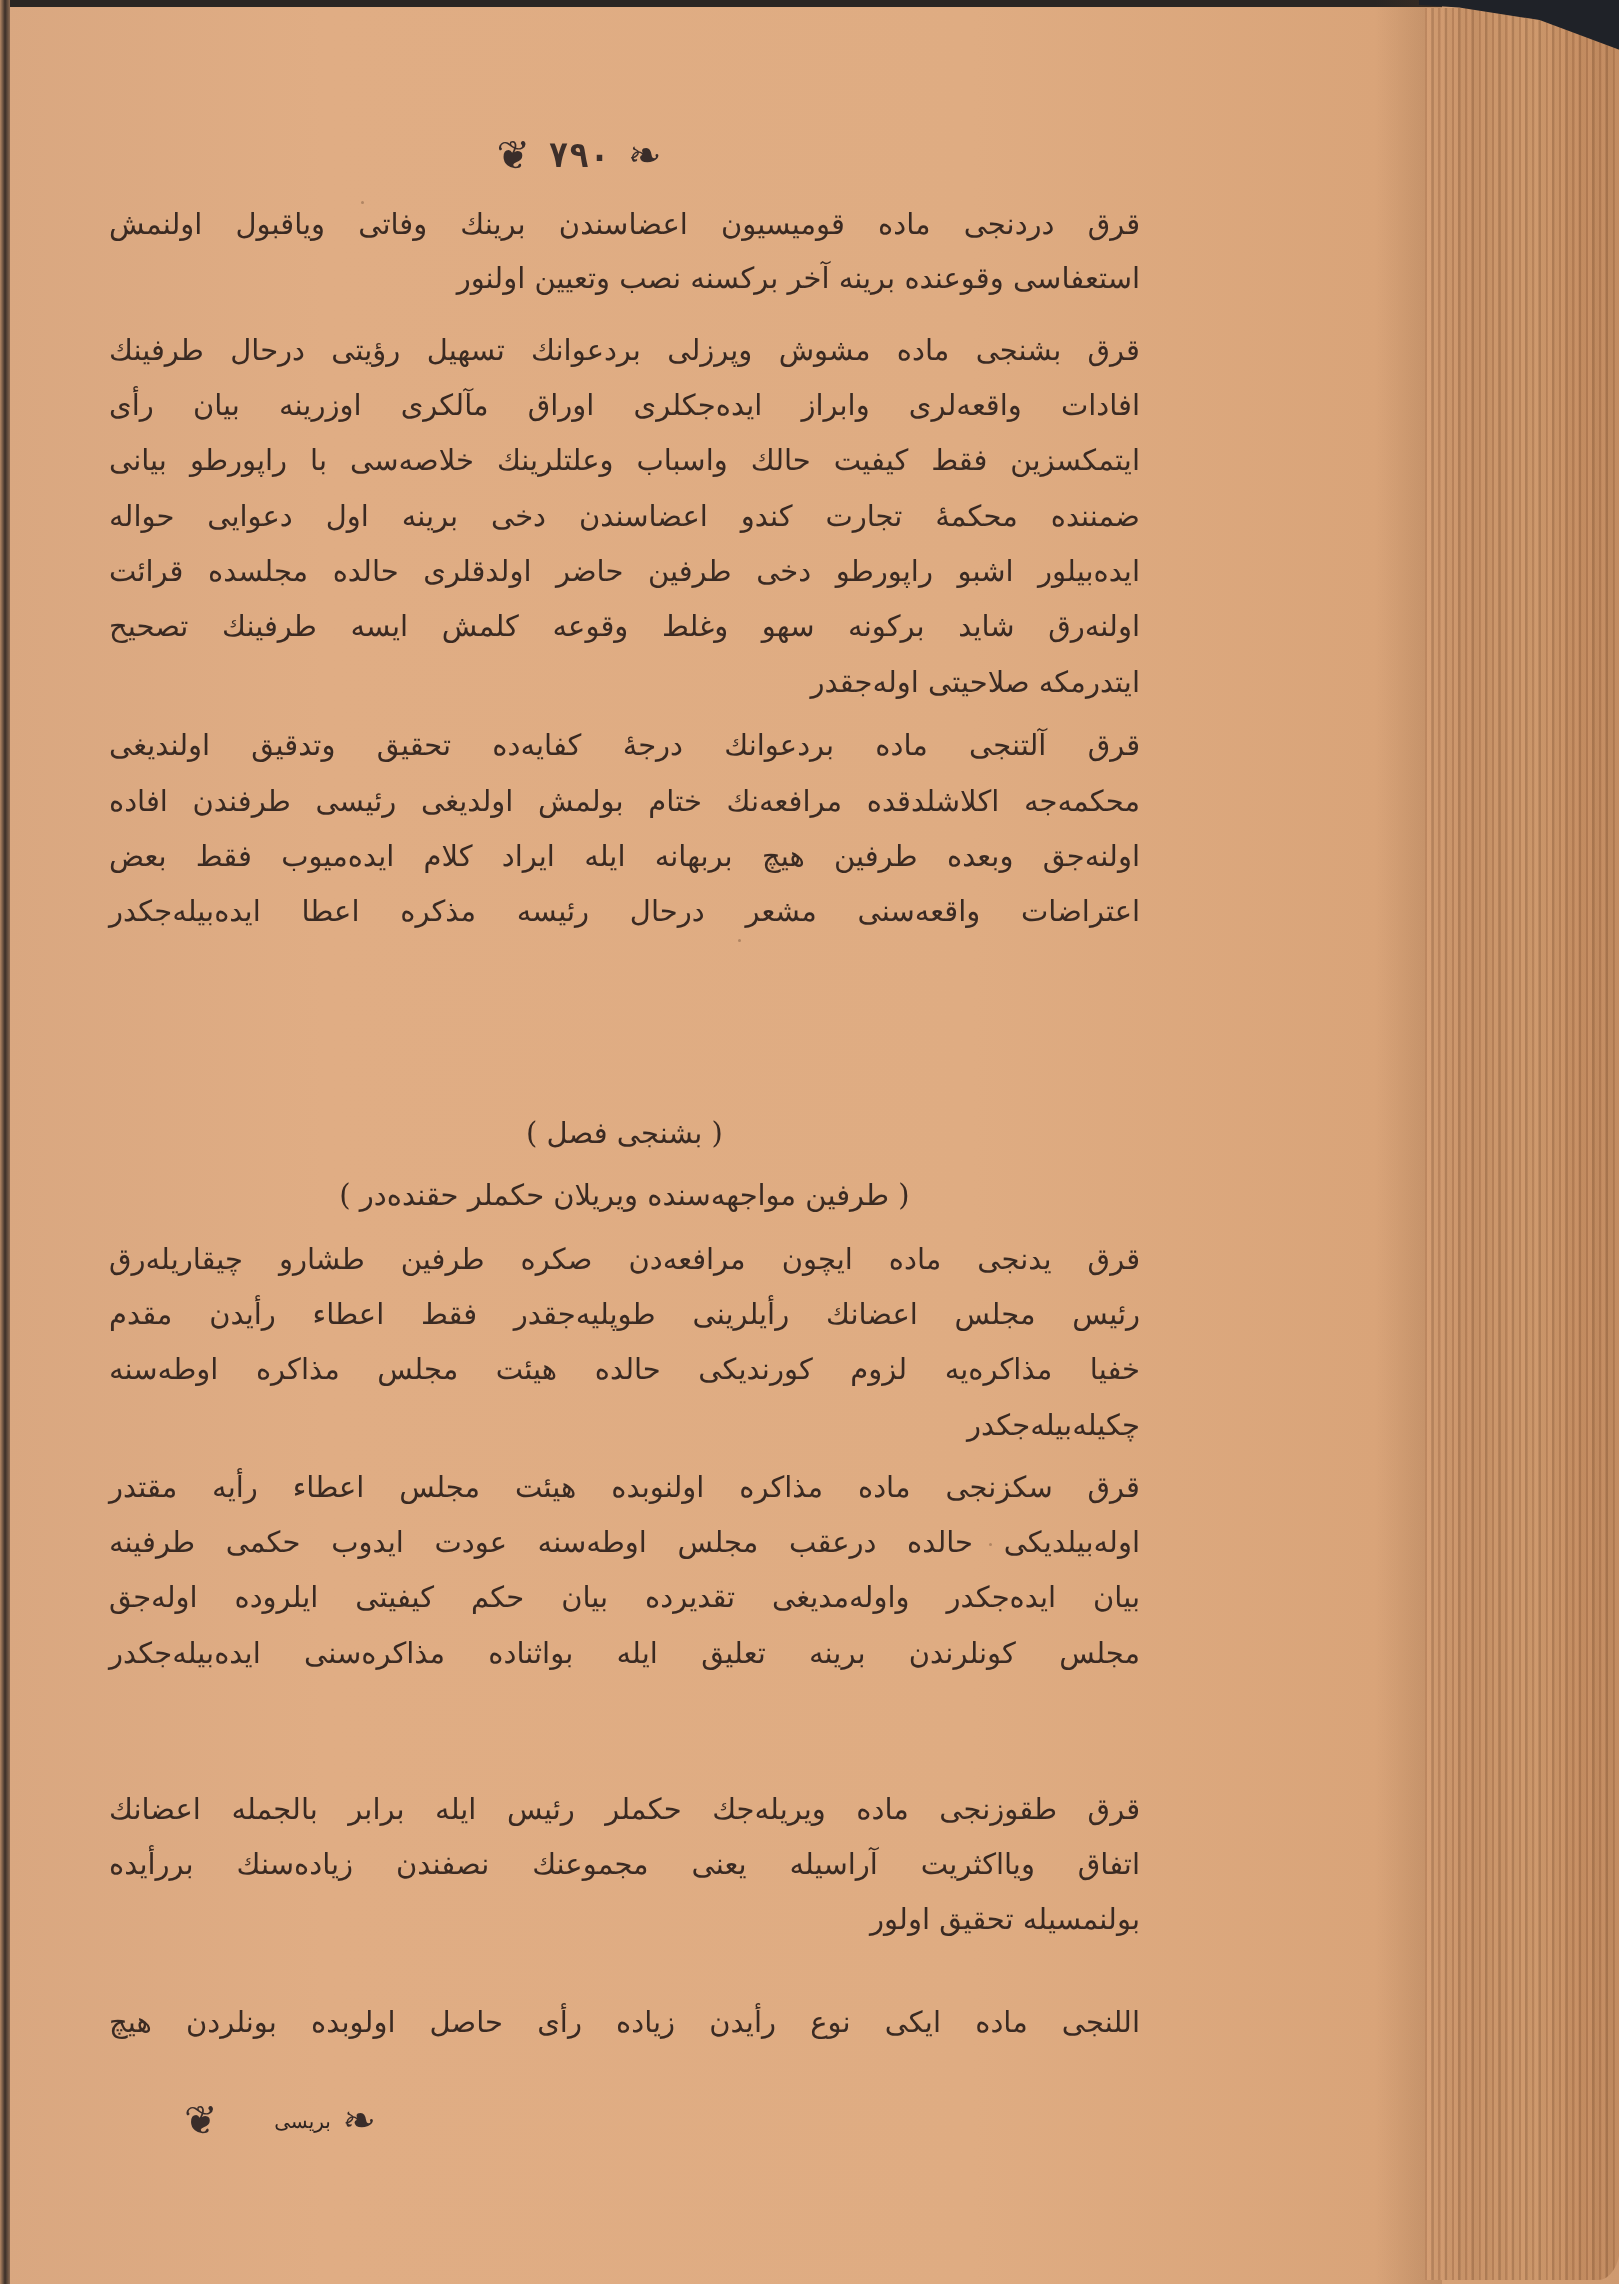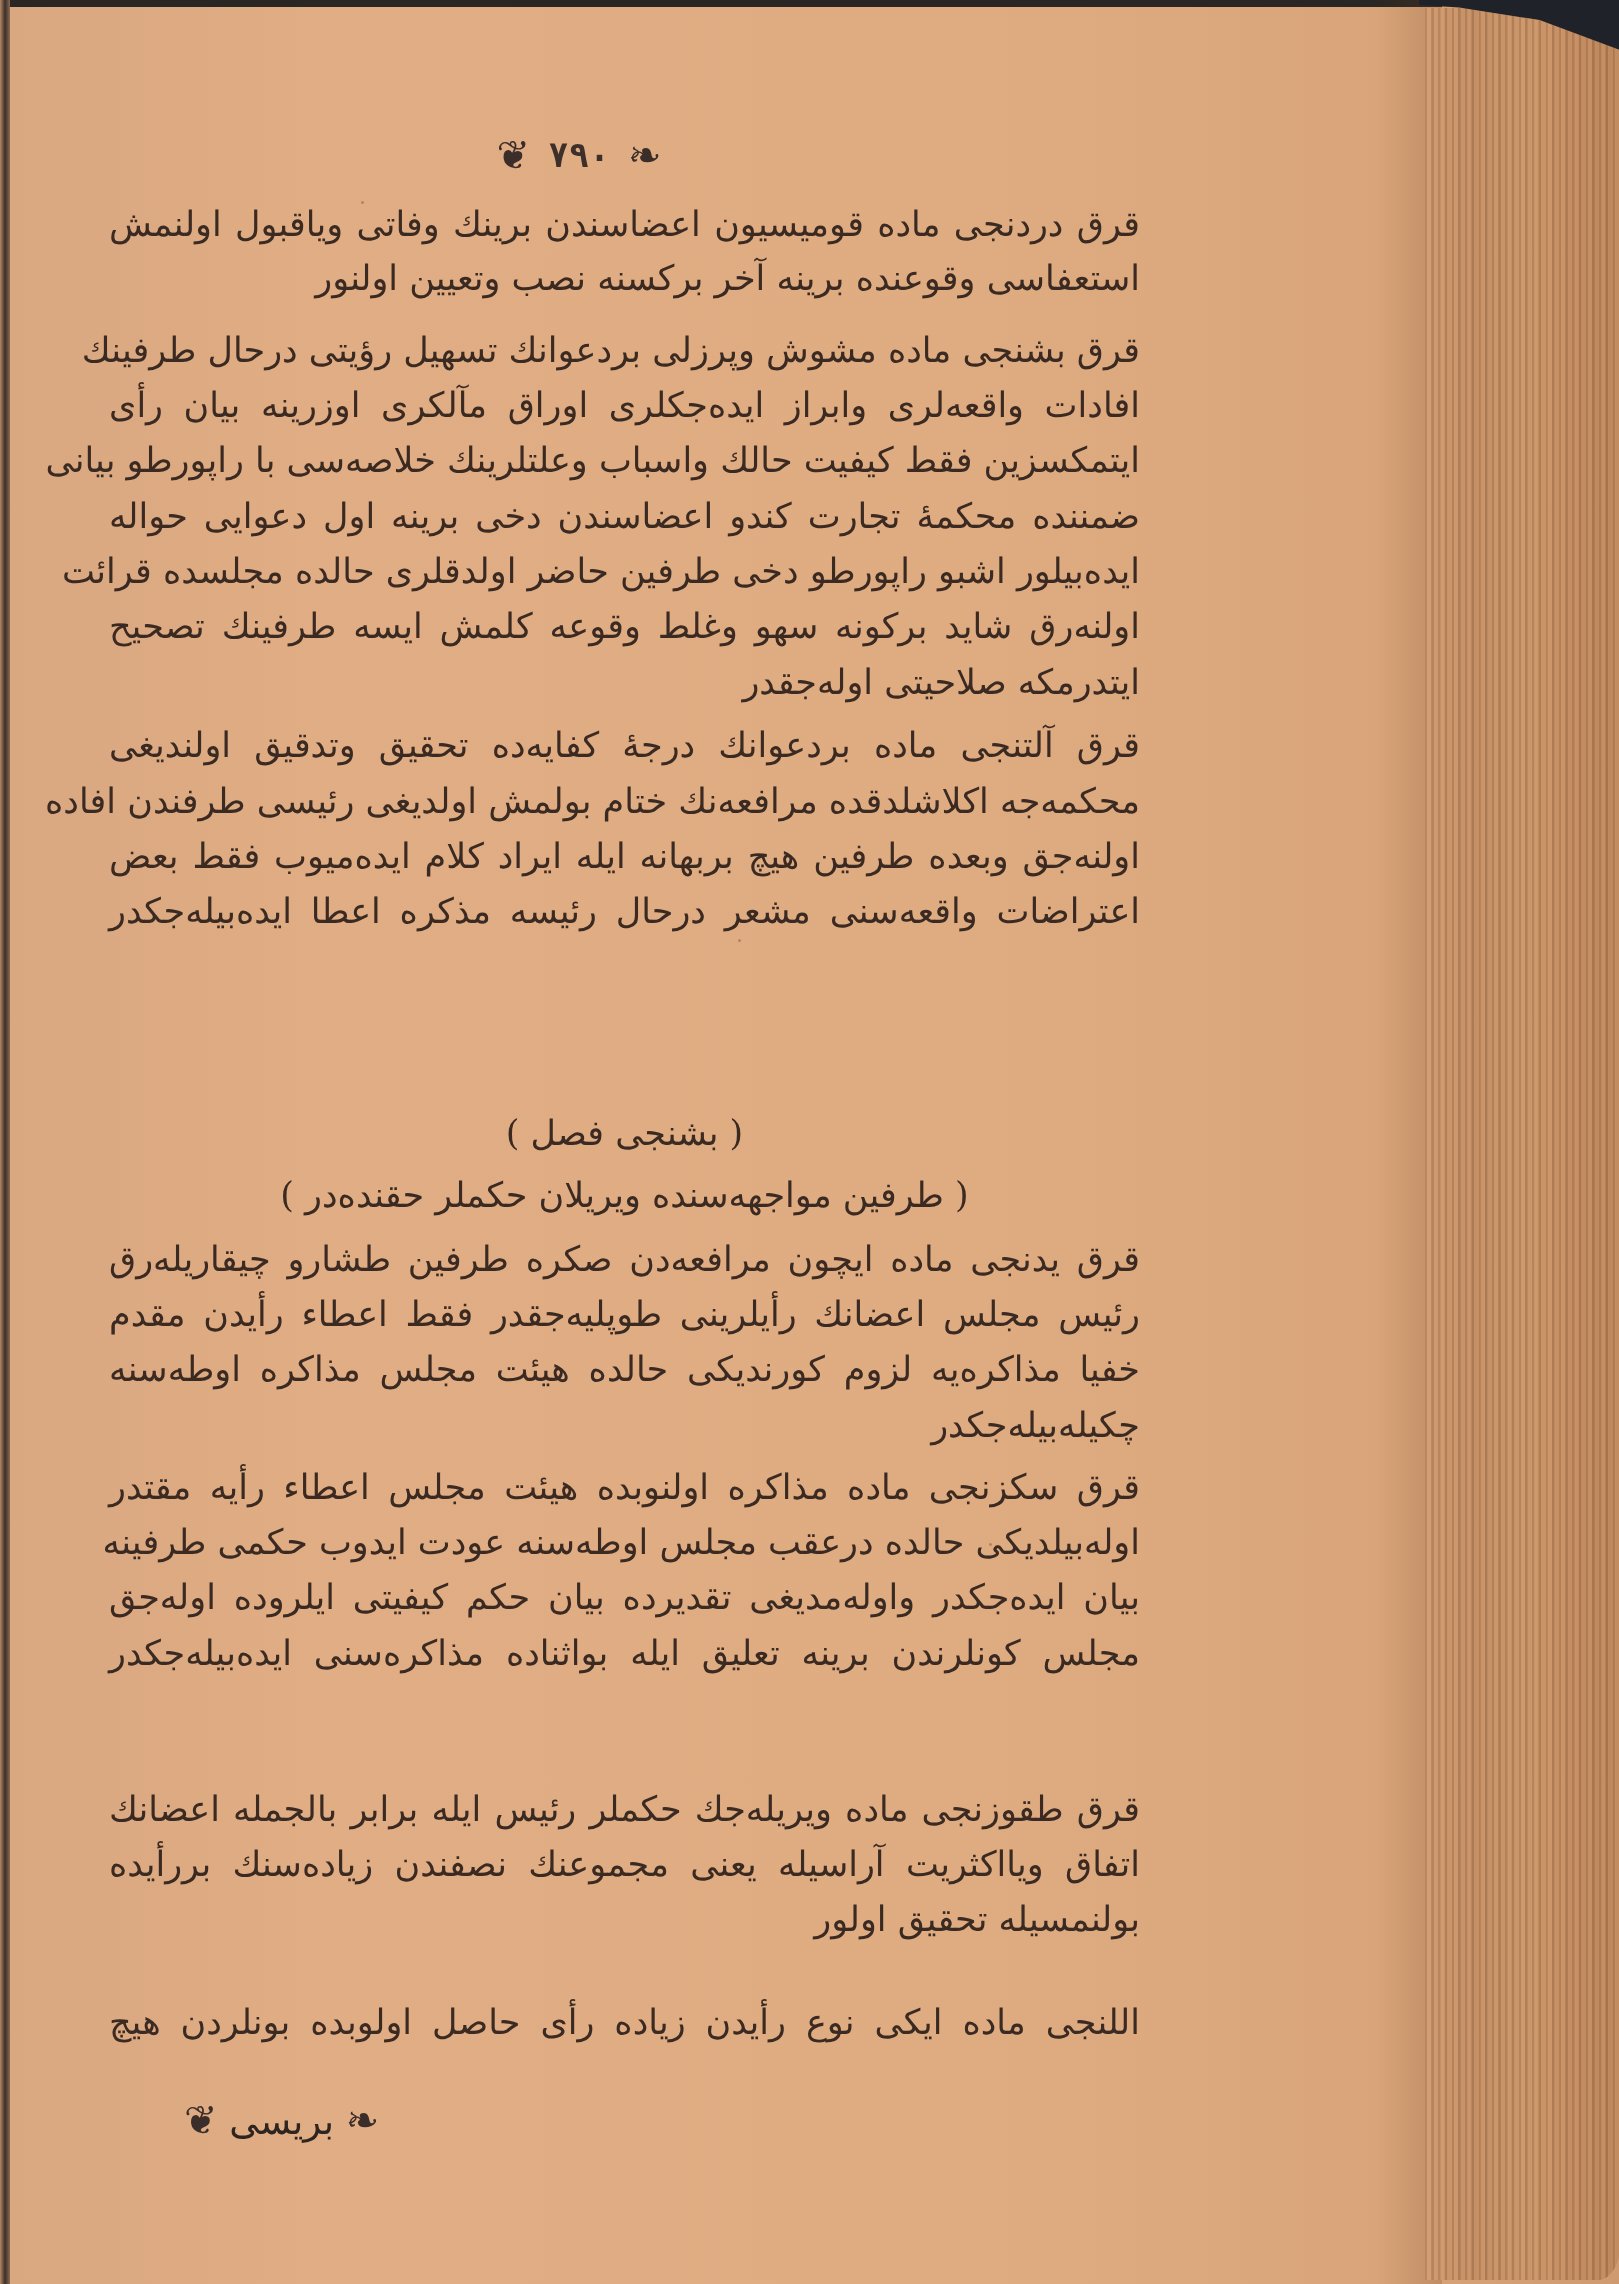--- a/index.html
+++ b/index.html
@@ -78,21 +78,21 @@
     .page-number {
       font-family: Liberation Mono, monospace;
       font-size: 34px;
       font-weight: bold;
       letter-spacing: 3.4px;
     }
     .line {
       position: absolute;
       right: 0;
       width: 1031px;
-      font-size: 35px;
+      font-size: 29px;
       line-height: 52px;
       height: 52px;
       white-space: nowrap;
       text-align: justify;
       text-align-last: justify;
     }
     .line.last {
       text-align-last: right;
     }
     .line.center {
@@ -105,22 +105,23 @@
       left: 184px;
       height: 50px;
       display: flex;
       align-items: center;
       gap: 11.7px;
       direction: ltr;
       color: #2e2420;
     }
     .footer .catch {
       font-family: "DejaVu Serif", serif;
-      font-size: 37px;
+      font-size: 20px;
       direction: rtl;
+      margin-left: 45px;
     }
     .speck {
       position: absolute; width: 3.4px; height: 3.4px; border-radius: 50%;
       background: rgba(90,60,40,0.35);
     }
   </style>
 </head>
 <body>
 
 <div class="scan">

